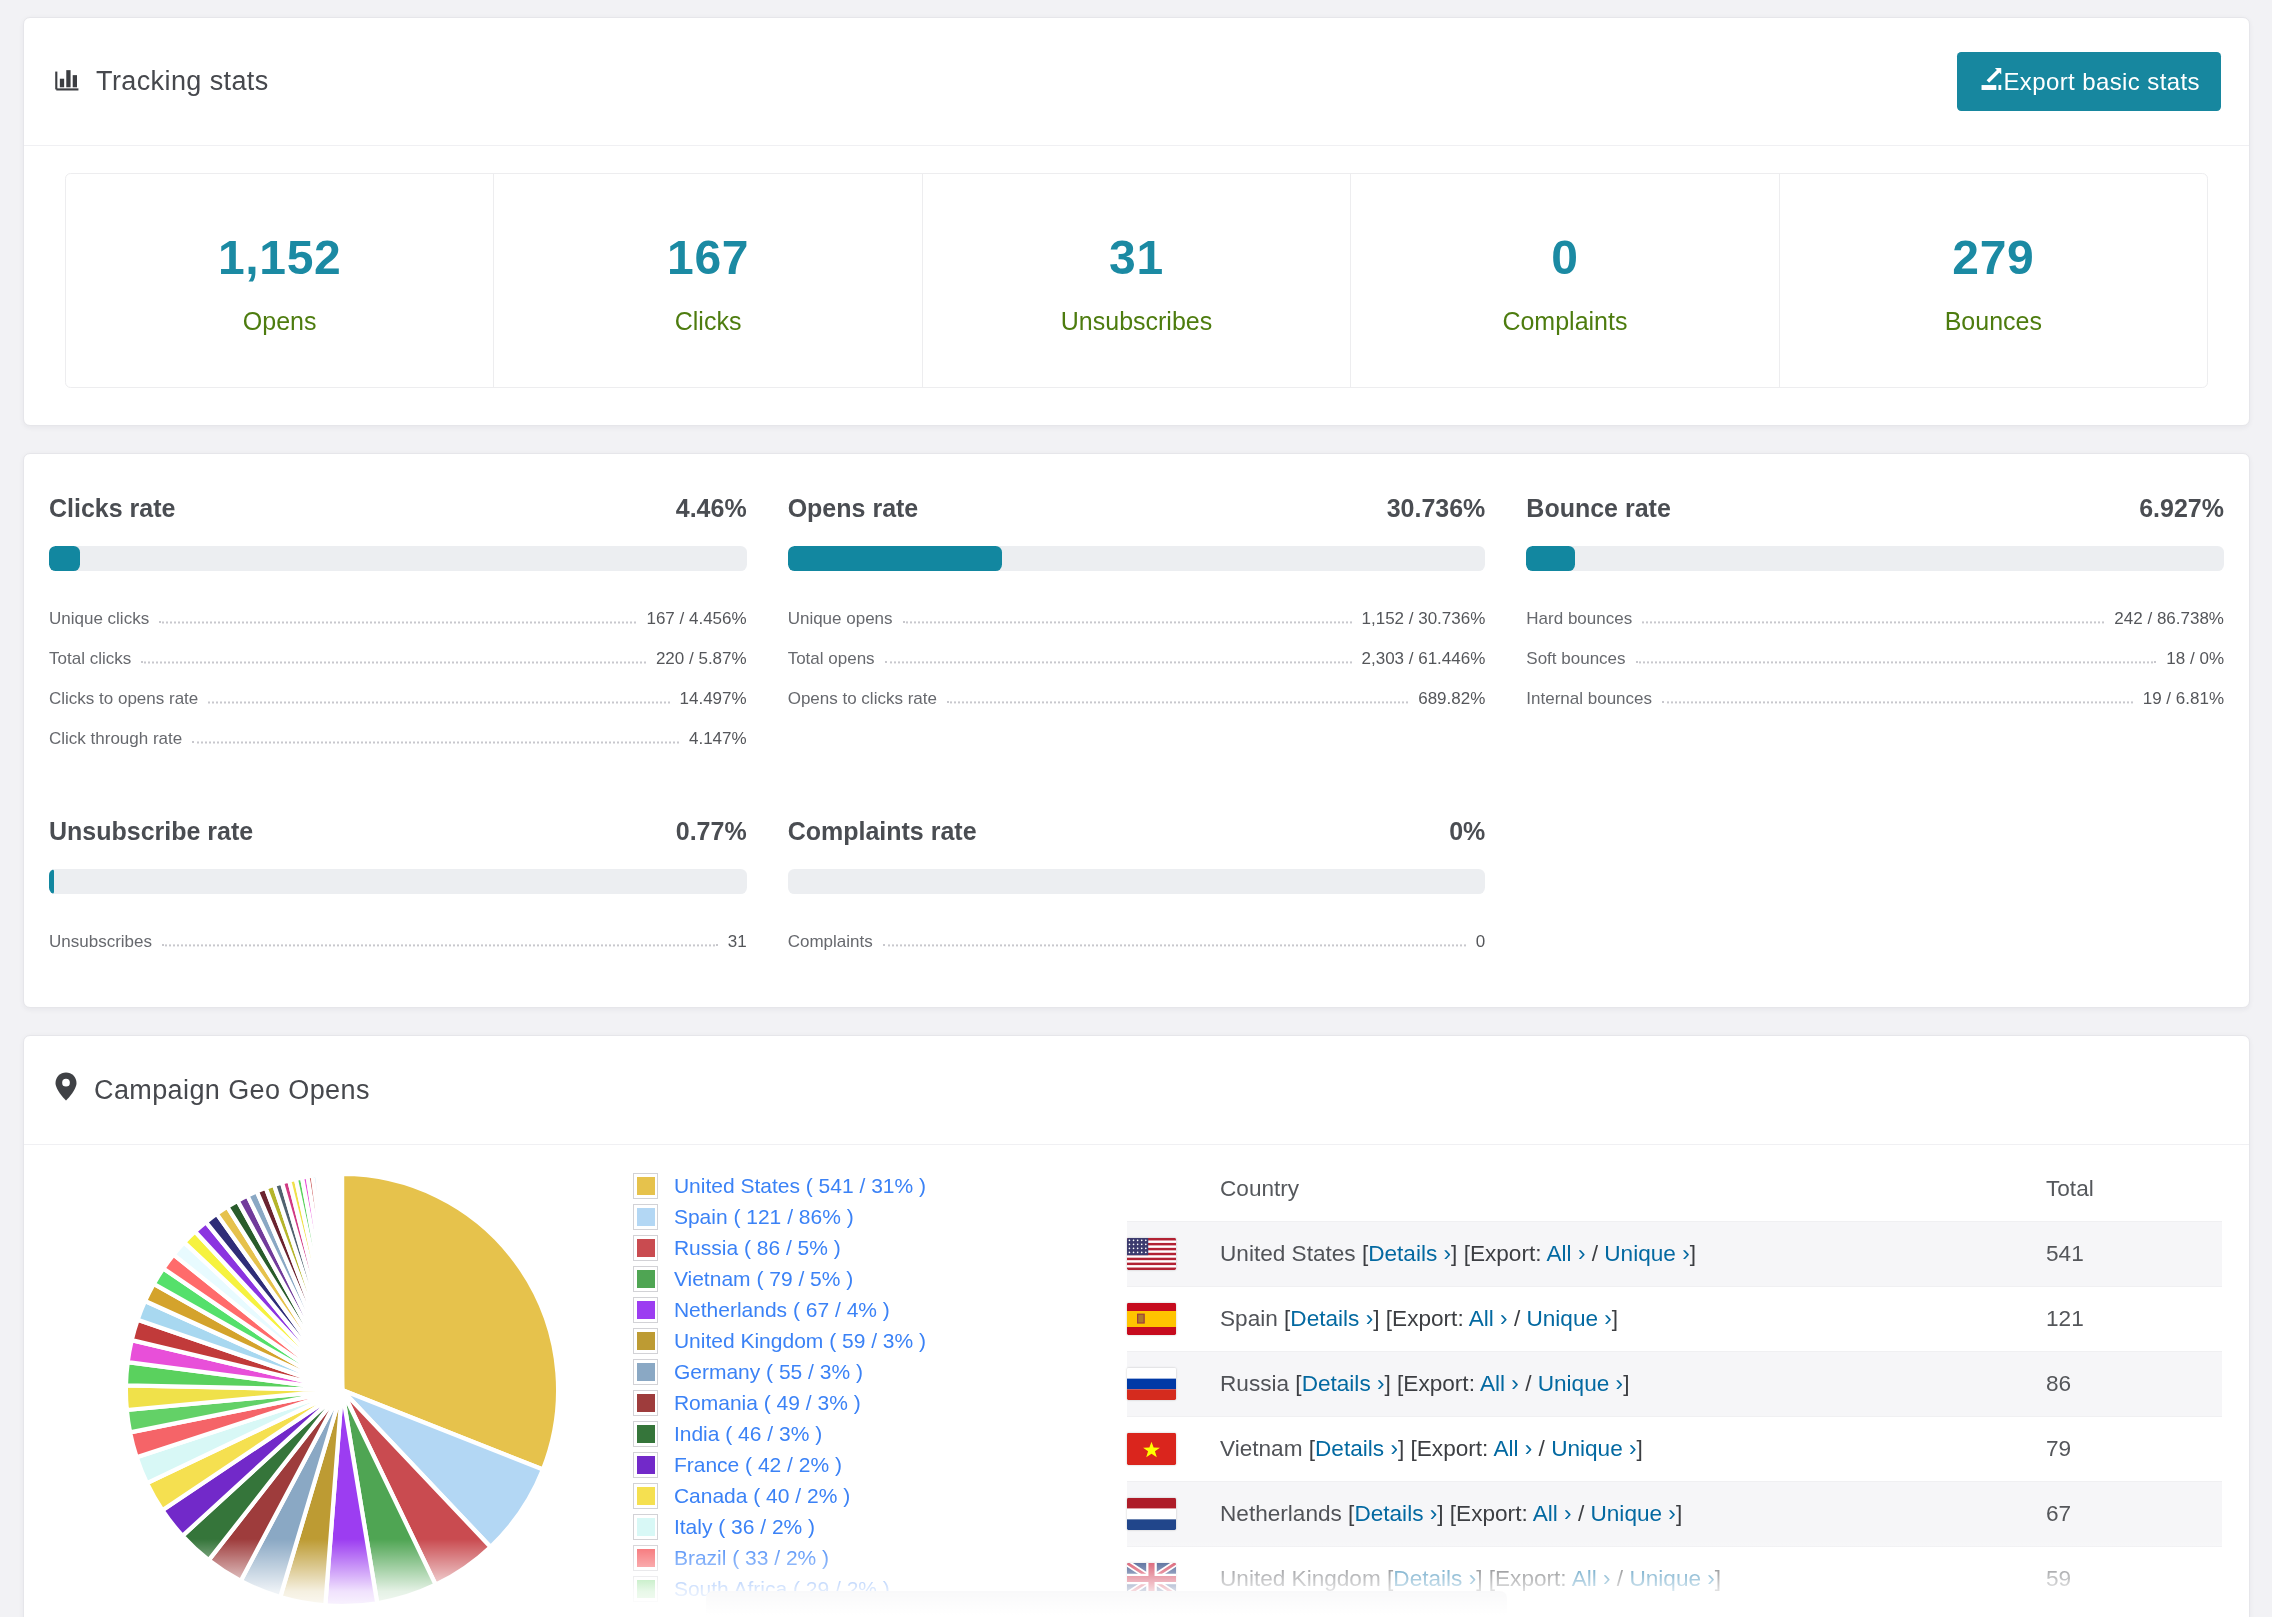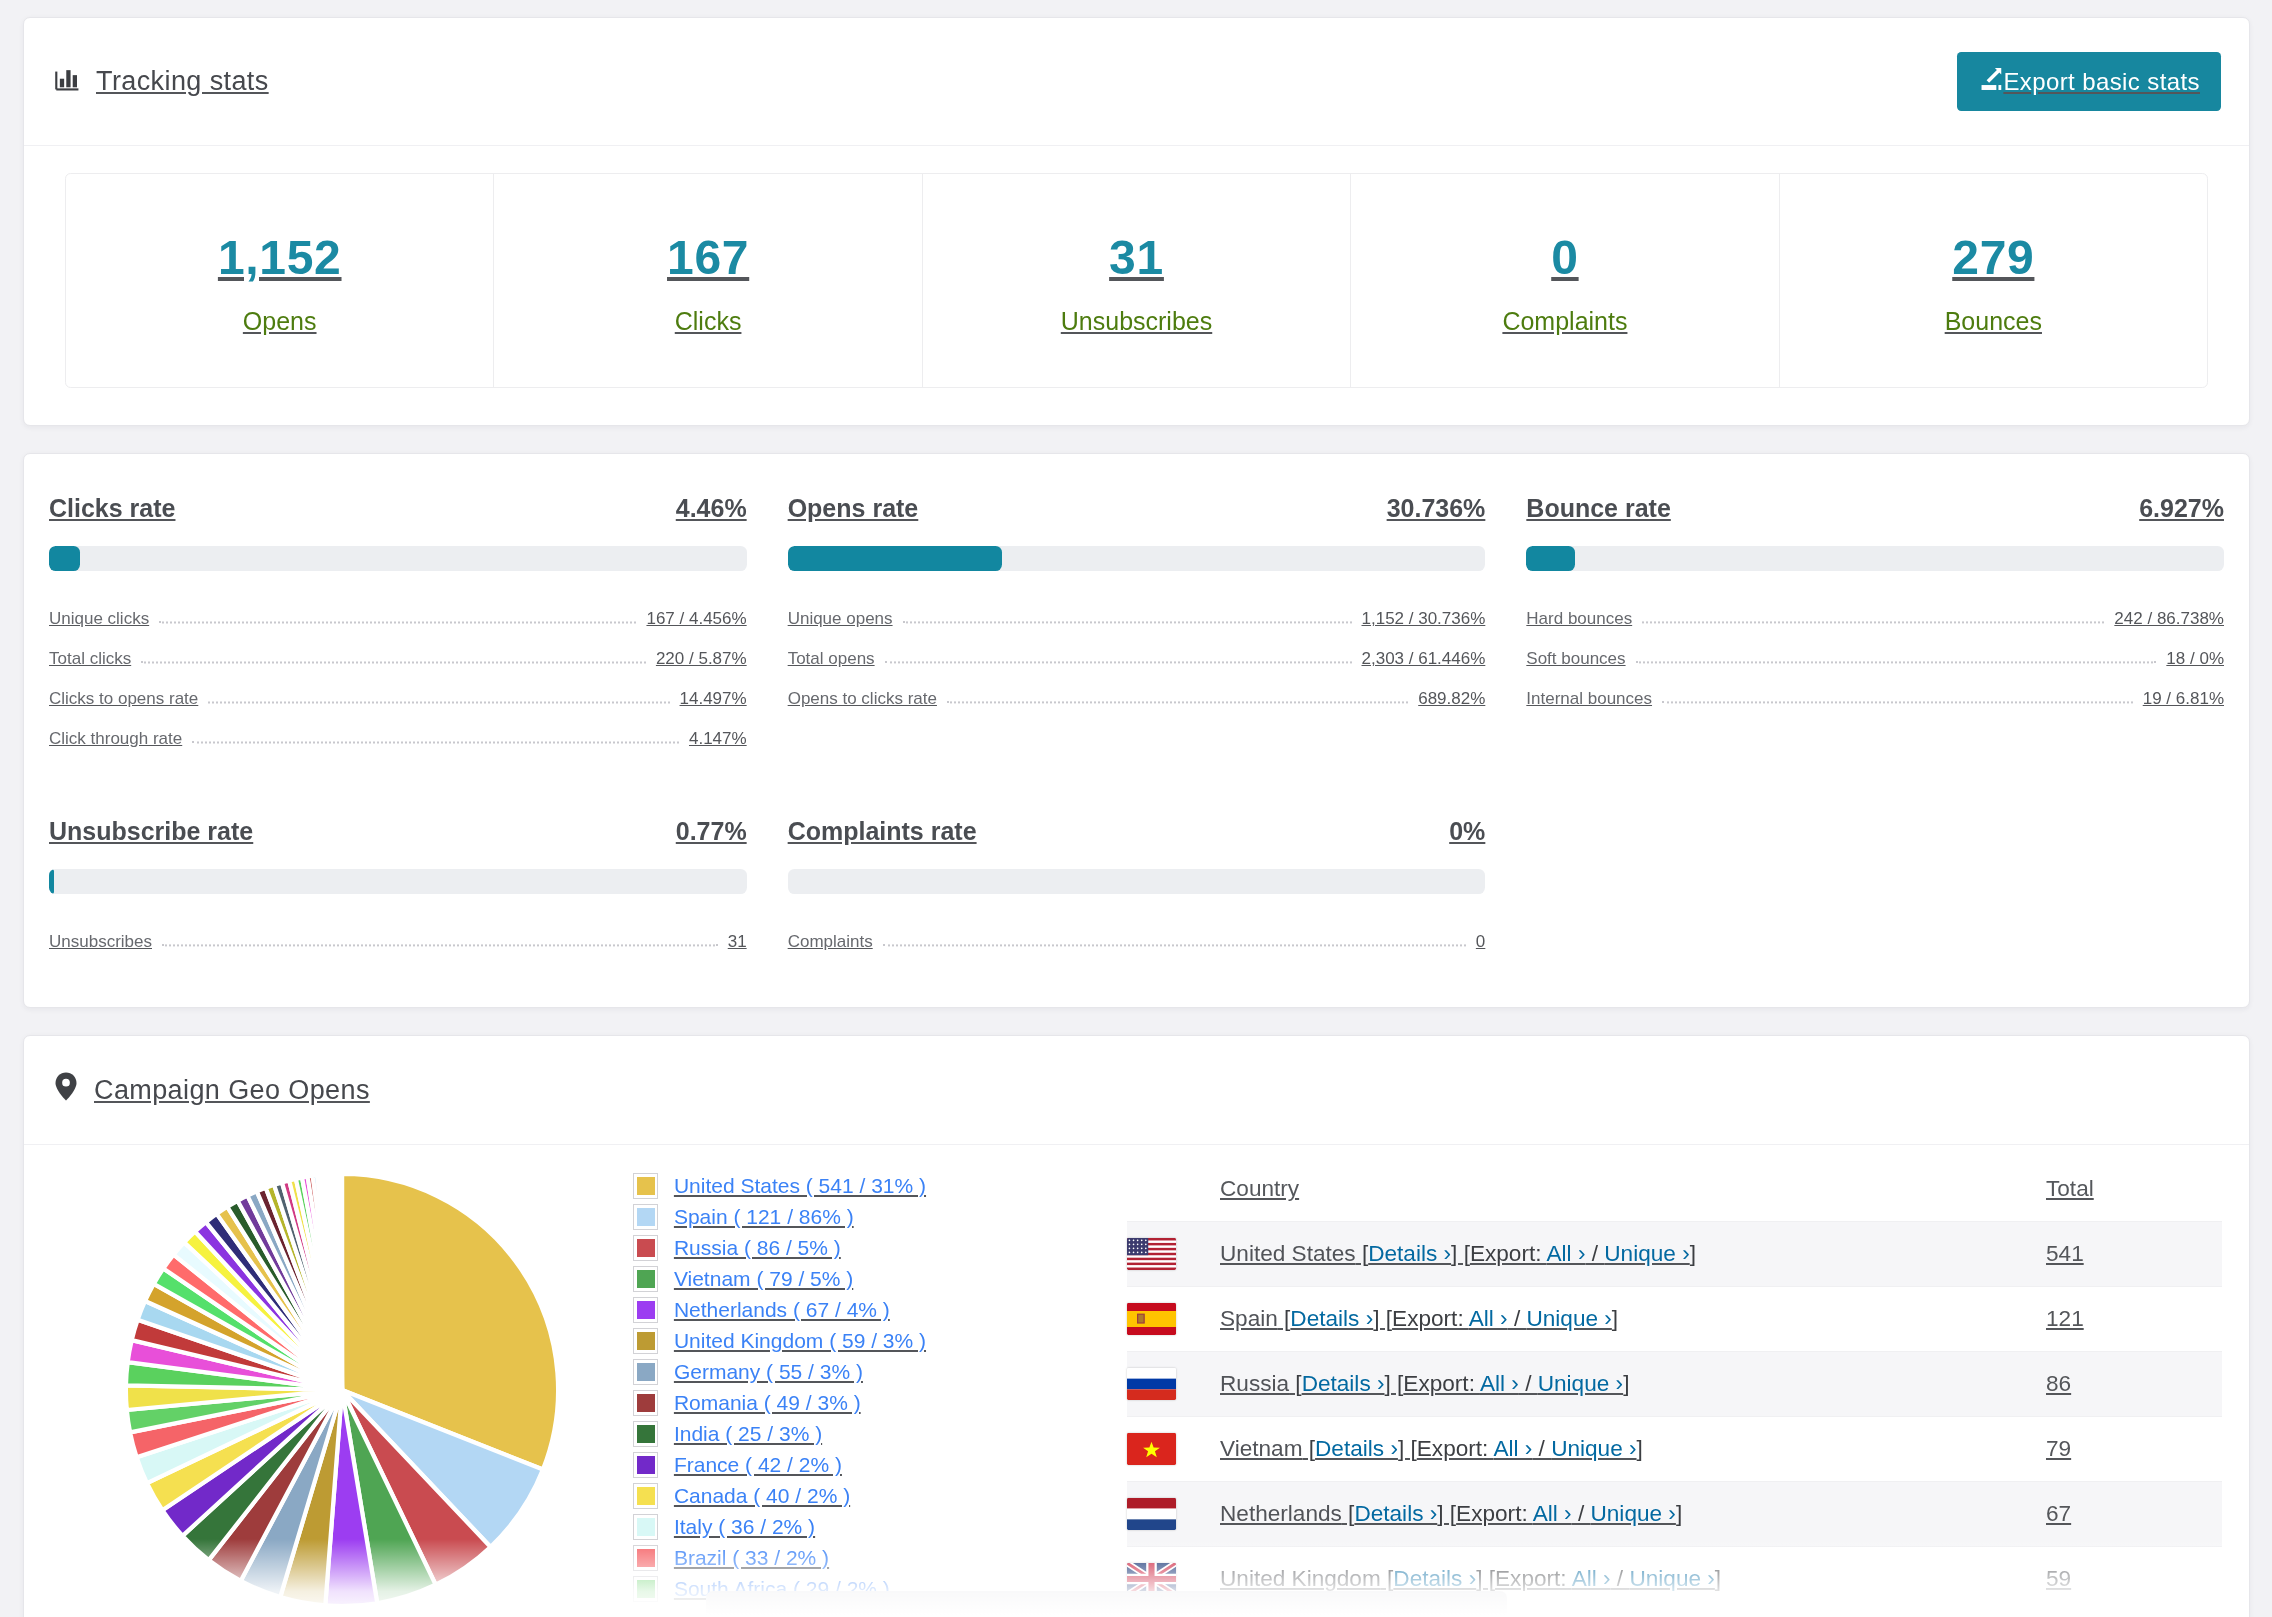--- a/index.html
+++ b/index.html
@@ -11,21 +11,20 @@
     position: relative;
   }
   .page { padding: 17px 23px 0; }
 
   .card {
     background: #fff;
     border: 0.7px solid #e6e6ea;
     border-radius: 7px;
     box-shadow: 0 1.4px 5.6px rgba(40,40,60,.05);
     margin-bottom: 27px;
-    text-decoration: underline;
   }
   .card-header {
     display: flex; align-items: center; justify-content: space-between;
     padding: 34px 28px;
   }
   .card-title {
     display: flex; align-items: center; gap: 14px;
     font-size: 27px; color: #46484d; letter-spacing: 0.4px;
   }
   .card-title svg { flex-shrink: 0; }
@@ -413,21 +412,21 @@
             <div class="legend-item">
               <span class="swatch">
                 <i style="background: rgb(158, 60, 60);"></i>
               </span>
               <span>Romania ( 49 / 3% )</span>
             </div>
             <div class="legend-item">
               <span class="swatch">
                 <i style="background: rgb(53, 117, 58);"></i>
               </span>
-              <span>India ( 25 / 3% )</span>
+              <span>India ( 46 / 3% )</span>
             </div>
             <div class="legend-item">
               <span class="swatch">
                 <i style="background: rgb(114, 41, 201);"></i>
               </span>
               <span>France ( 42 / 2% )</span>
             </div>
             <div class="legend-item">
               <span class="swatch">
                 <i style="background: rgb(245, 224, 80);"></i>

